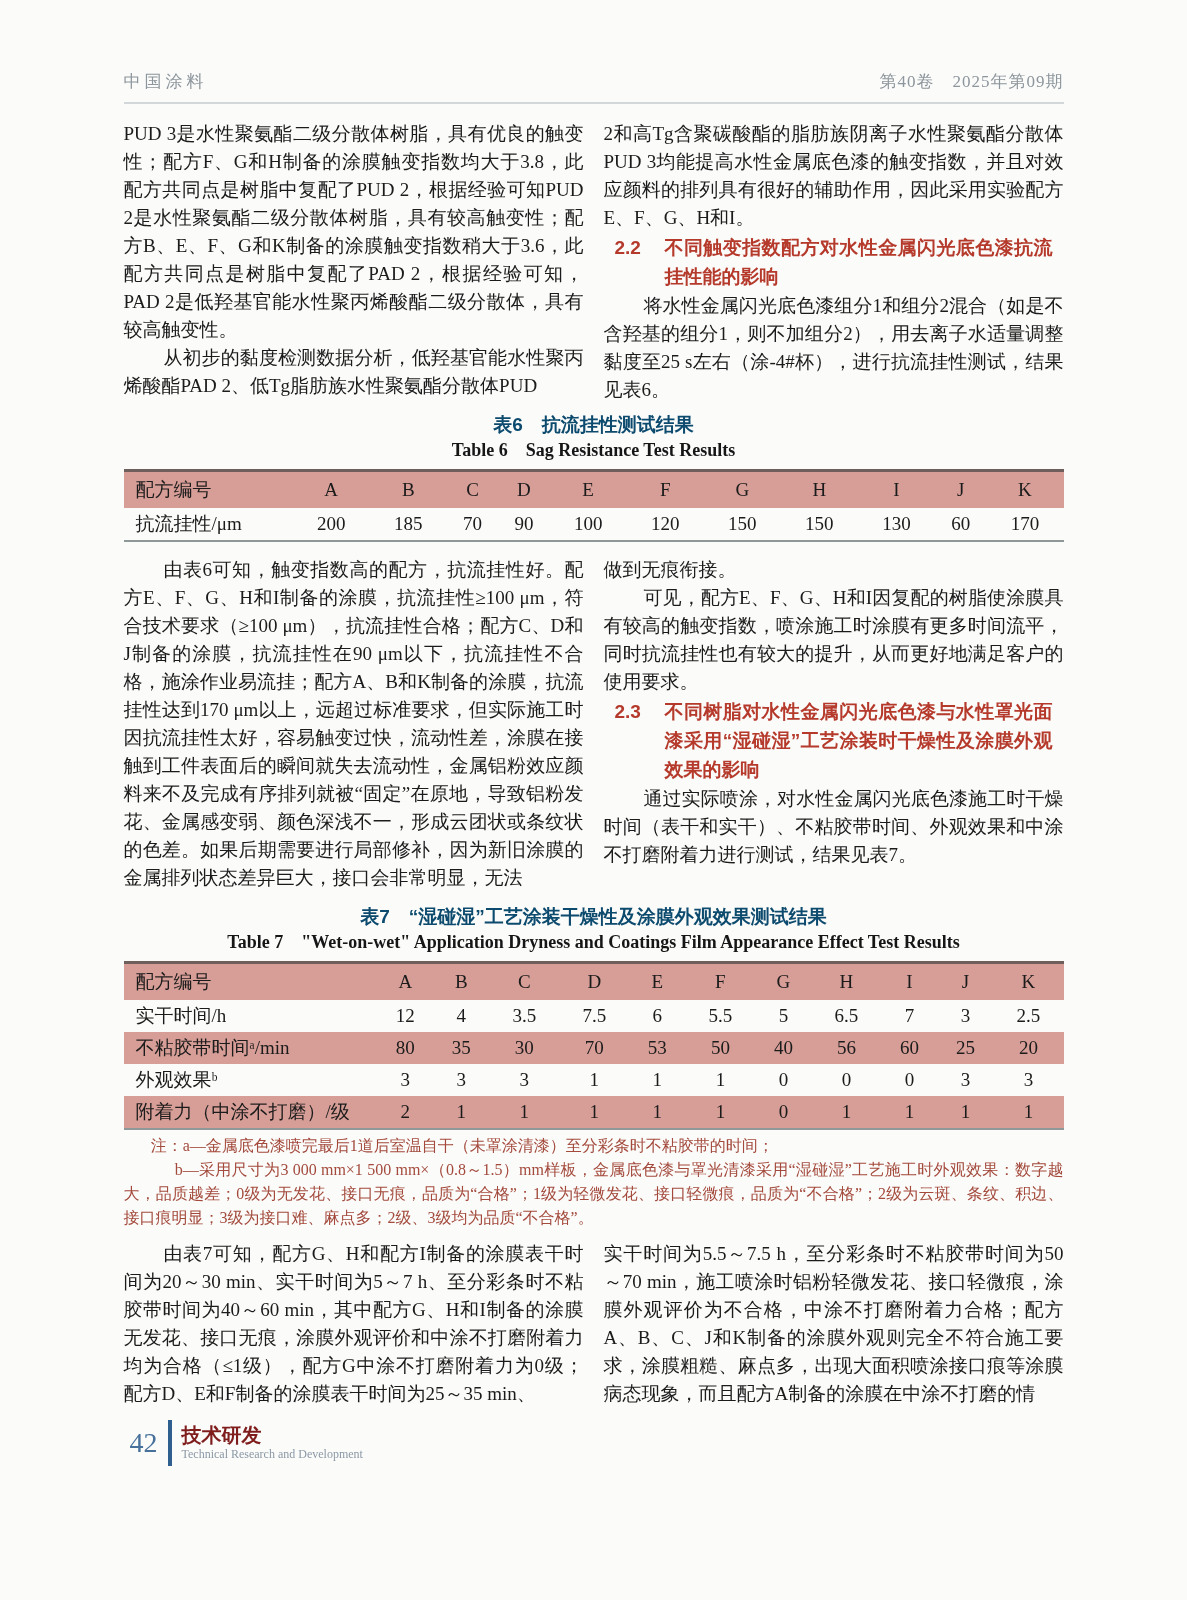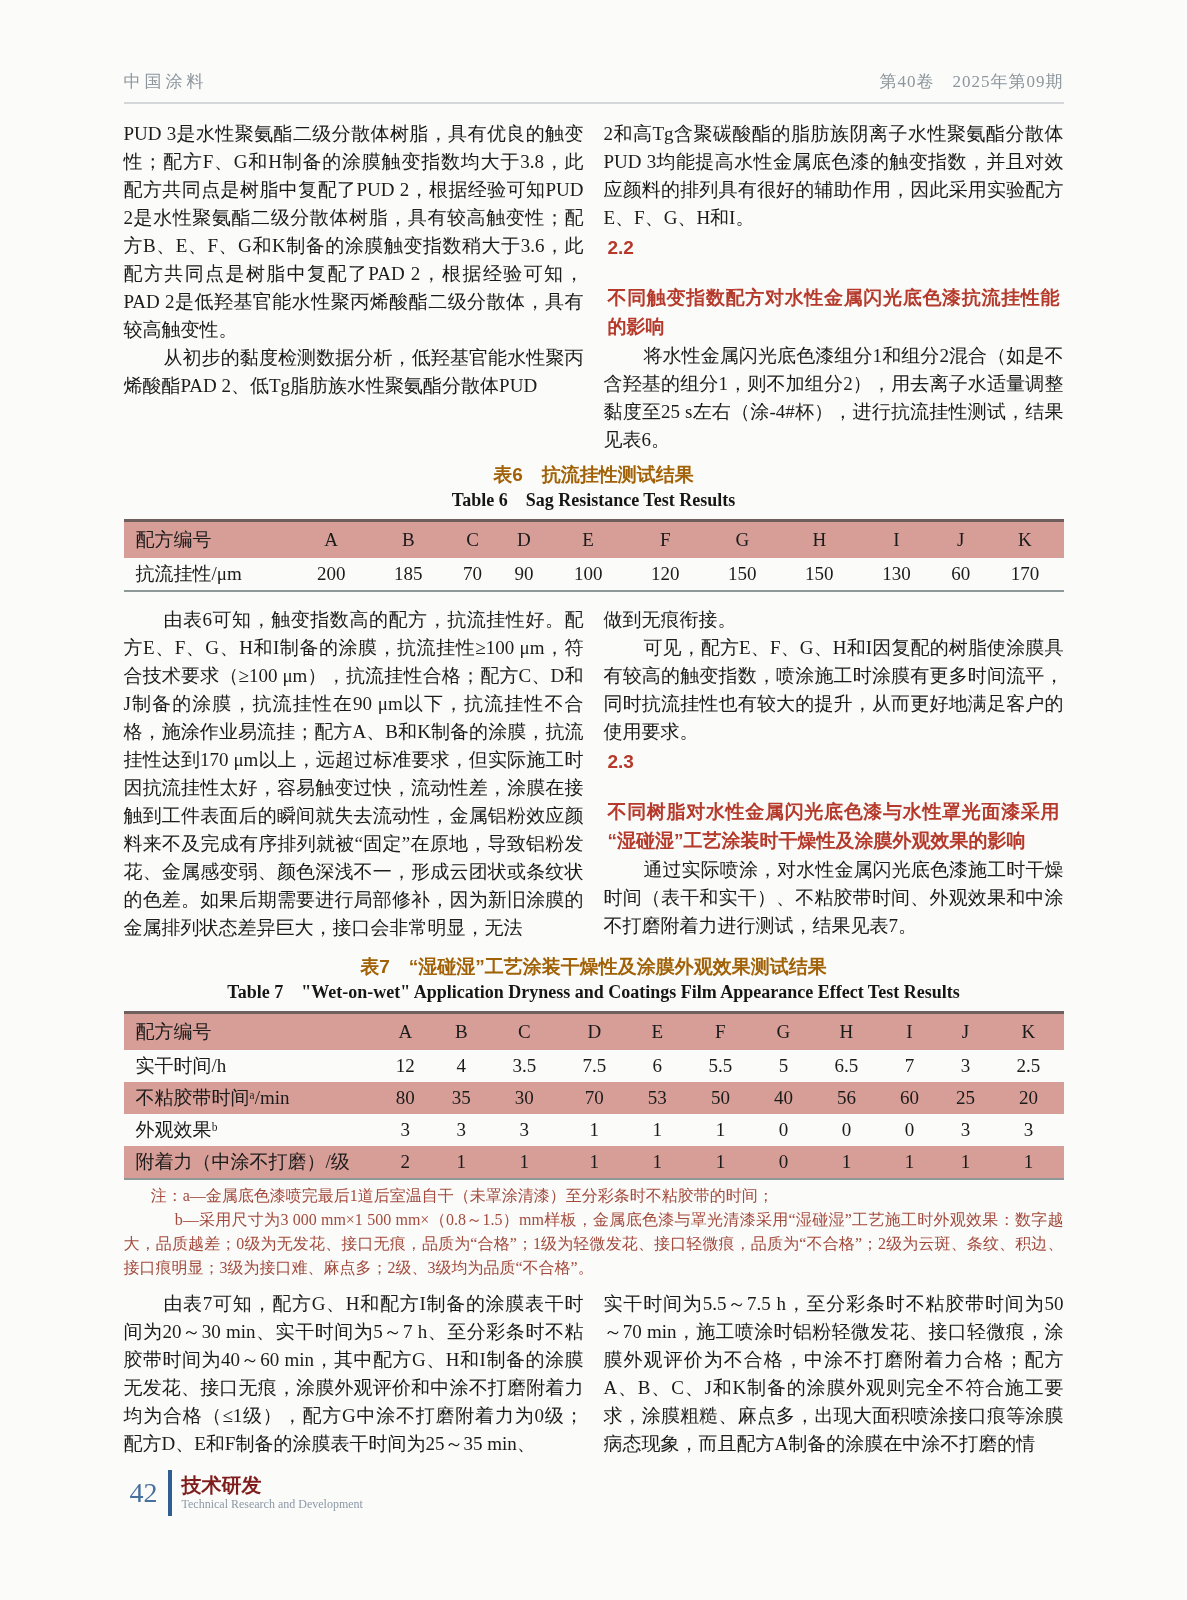--- a/index.html
+++ b/index.html
@@ -19,29 +19,29 @@
   
   .cols{display:flex;gap:20px;margin-top:16px;}
   .col{flex:1 1 0;min-width:0;}
   .p{
     font-size:19px;line-height:28px;text-align:justify;margin:0;
   }
   .p.indent{text-indent:2.1em;}
   .sec-heading{
     display:flex;color:#b53a2b;
     font-family:"Liberation Sans","DejaVu Sans",sans-serif;
-    font-weight:bold;font-size:19px;line-height:29px;margin:1px 4px;flex-direction:column;
+    font-weight:bold;font-size:19px;line-height:29px;margin:1px 11px;
   }
   .sec-num{flex:0 0 50px;}
   .sec-text{flex:1;text-align:justify;}
   
   .tbl-block{margin-top:8px;}
   .tbl-title-cn{
     text-align:center;font-family:"Liberation Sans","DejaVu Sans",sans-serif;
-    font-weight:bold;font-size:19px;line-height:25px;color:#a16207;
+    font-weight:bold;font-size:19px;line-height:25px;color:#0c4a6e;
   }
   .tbl-title-en{
     text-align:center;font-weight:bold;font-size:18px;line-height:27px;color:#161616;
   }
   table.datatable{
     width:100%;border-collapse:collapse;margin-top:5px;
     font-size:19px;
     border-top:3px solid #6e5f5c;border-bottom:2px solid #8f9899;
   }
   table.datatable th{

